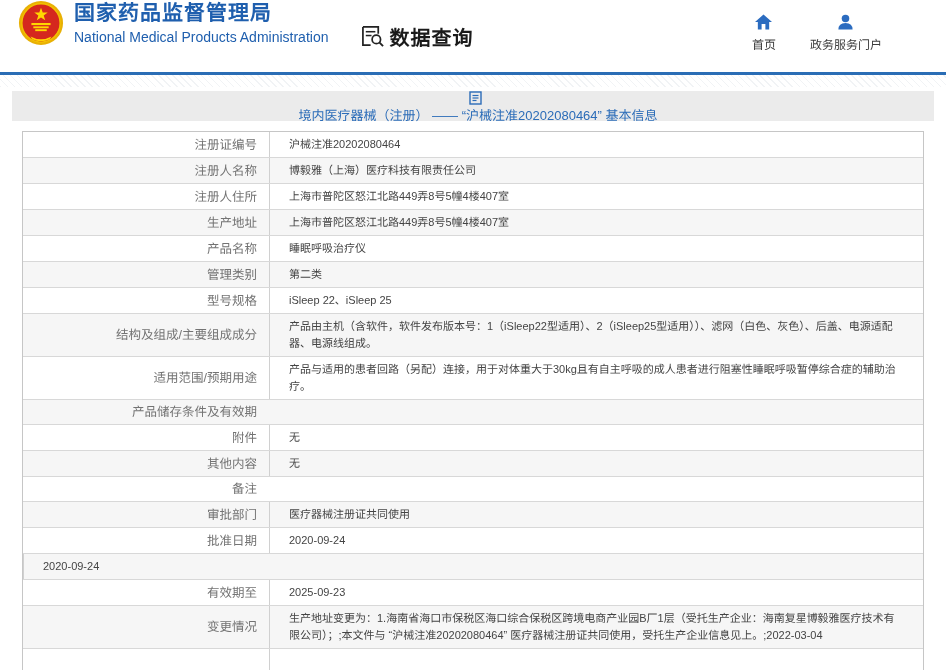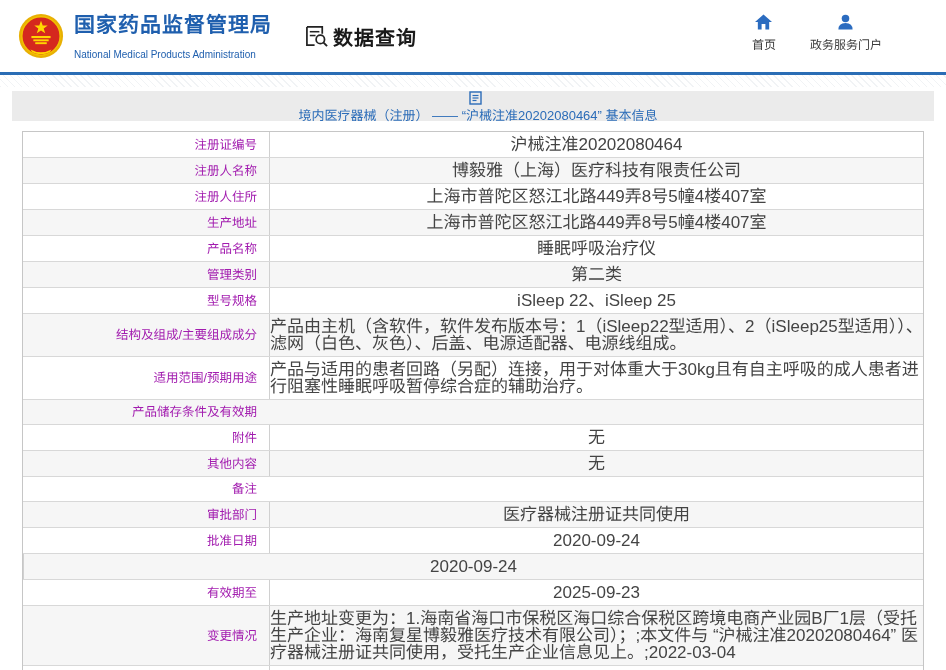--- a/index.html
+++ b/index.html
@@ -1,24 +1,24 @@
 <!DOCTYPE html>
 <html lang="zh-CN"><head>
 <meta charset="utf-8">
 <style>
   * { margin:0; padding:0; box-sizing:border-box; }
   html,body { width:946px; background:#ffffff; font-family:"Liberation Sans","DejaVu Sans",sans-serif; }
   body { height:670px; overflow:hidden; }
 
   
-  .header { height:72px; background:#fff; display:flex; align-items:center; padding-left:18px; position:relative; }
+  .header { height:72px; background:#fff; display:flex; padding-left:18px; position:relative; }
   .emblem { width:46px; height:46px; flex:none; }
   .brand { margin-left:10px; }
   .brand-title { font-size:21px; font-weight:bold; color:#1f5fae; letter-spacing:1px; line-height:1.2; }
-  .brand-sub { font-size:10px; color:#1f5fae; margin-top:12px; }
+  .brand-sub { font-size:14px; color:#1f5fae; margin-top:4px; }
   .query-section { display:flex; align-items:center; margin-left:32px; cursor:pointer; }
   .query-icon { width:25px; height:23px; margin-right:4px; }
   .query-label { font-size:20px; font-weight:bold; color:#1a1a1a; letter-spacing:1px; }
 
   .topnav { position:absolute; right:64px; top:14px; display:flex; gap:34px; }
   .nav-item { display:flex; flex-direction:column; align-items:center; cursor:pointer; }
   .nav-item svg { width:17px; height:16px; }
   .nav-label { font-size:12px; color:#3c3c3c; margin-top:5px; white-space:nowrap; }
 
   .blue-line { height:3px; background:#2a6db5; }
@@ -28,22 +28,22 @@
   .panel { margin:4px 12px 0 12px; background:#ebebeb; padding-bottom:8px; }
   .breadcrumb-bar { height:30px; display:flex; align-items:center; padding-left:10px; background:#ebebeb;flex-direction:column; }
   .crumb-icon { width:13px; height:14px; margin-right:5px; flex:none; }
   .breadcrumb-text { font-size:13px; color:#2b6cb8; }
 
   .table-wrap { background:#ffffff; padding:10px; }
   .info-table { border:1px solid #c6c6c6; width:100%; }
   .trow { display:flex; align-items:center; min-height:25px; background:#fff; }
   .trow:nth-child(even) { background:#f6f6f6; }
   .trow + .trow { border-top:1px solid #d8d8d8; }
-  .tlabel { flex:none; width:246px; text-align:right; padding:4px 12px 4px 6px; font-size:12.5px; color:#a21caf; line-height:16px; align-self:center; display:flex; justify-content:flex-end; align-items:center; gap:3px; }
-  .tvalue { flex:1; padding:4px 0; font-size:17px; color:#444; line-height:17px; border-left:1px solid #d0d0d0; align-self:stretch; display:flex; align-items:center;justify-content:center; }
+  .tlabel { flex:none; width:246px; text-align:right; padding:4px 12px 4px 6px; font-size:12.5px; color:#737373; line-height:16px; align-self:center; display:flex; justify-content:flex-end; align-items:center; gap:3px; }
+  .tvalue { flex:1; padding:4px 19px; font-size:11px; color:#444; line-height:17px; border-left:1px solid #d0d0d0; align-self:stretch; display:flex; align-items:center; }
   .tvalue.empty { border-left:none; }
 </style>
 </head>
 <body>
 
 <div class="header">
   <svg class="emblem" viewBox="0 0 48 48">
     <circle cx="24" cy="24" r="23" fill="#e8b004"></circle>
     <circle cx="24" cy="24" r="20" fill="#d5281e"></circle>
     <circle cx="24" cy="24" r="20" fill="none" stroke="#f2c200" stroke-width="1.5"></circle>

